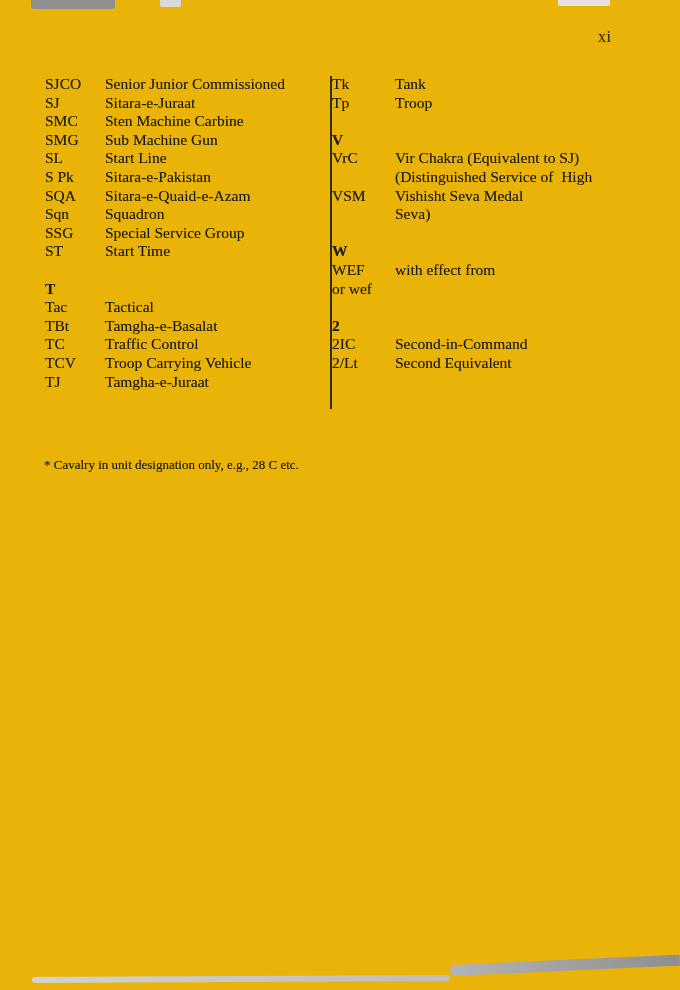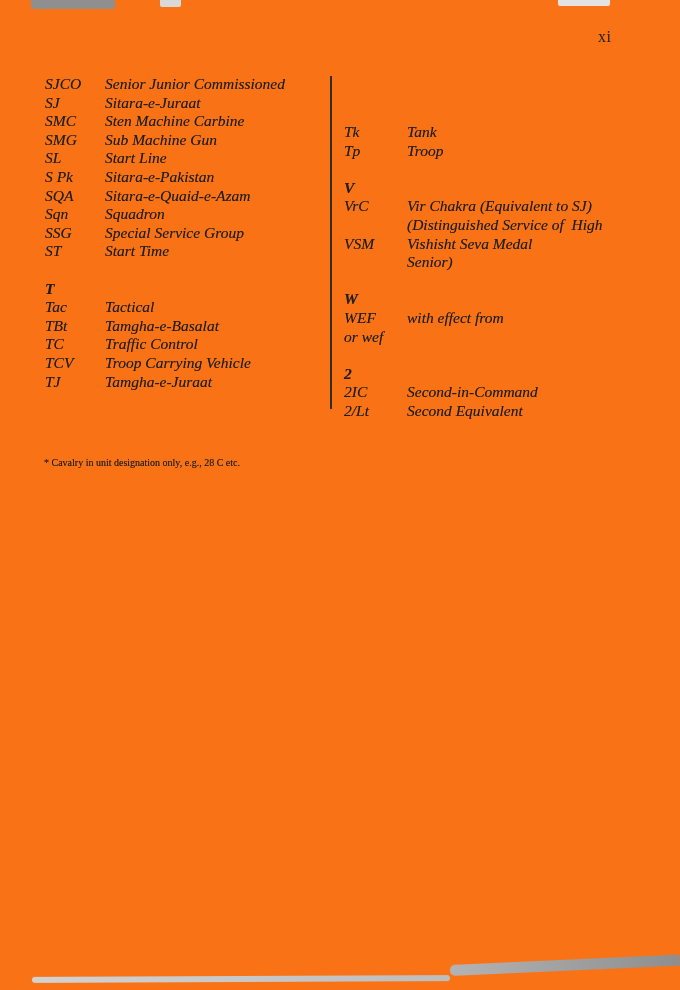--- a/index.html
+++ b/index.html
@@ -6,46 +6,46 @@
   body {
     width:680px; height:990px;
     background:#ffffff;
     position:relative;
     overflow:hidden;
     font-family:"Liberation Serif","DejaVu Serif",serif;
     color:#1e1e1e;
   }
   .page {
     position:absolute; inset:0;
-    background:#f97316;
+    background:#eab308;
     padding-left:48px;
   }
   .page-number {
     position:absolute; left:598px; top:28px;
     font-size:16px; letter-spacing:0.5px;
   }
   .col {
     position:absolute; top:75px;
     font-size:15.5px; line-height:18.6px;
     text-shadow:0 0 0.4px rgba(30,30,30,0.55);
   }
   .col-left  { left:45px;  width:290px; }
-  .col-right { left:344px; width:310px;margin-top:48px; }
-  .row { display:flex; white-space:pre;font-style:italic; }
+  .col-right { left:332px; width:310px; }
+  .row { display:flex; white-space:pre; }
   .row.gap { margin-top:18.6px; }
   .row.bold { font-weight:bold; }
   .abbr { flex:none; width:60px; }
   .col-right .abbr { width:63px; }
   .divider {
     position:absolute; left:330px; top:76px;
     width:2px; height:333px; background:#2e2e2e;
   }
   .footnote {
     position:absolute; left:44px; top:457px;
-    font-size:10px;
+    font-size:13px;
     text-shadow:0 0 0.4px rgba(30,30,30,0.55);
   }
   
   .artifact { position:absolute; pointer-events:none; }
   .artifact-top-left {
     left:31px; top:0; width:84px; height:9px;
     background:#8f8f8f; border-radius:0 0 3px 3px;
     filter:blur(0.4px);
   }
   .artifact-top-mid {
@@ -98,21 +98,21 @@
 
   <div class="divider"></div>
 
   <div class="col col-right" id="col-right">
       <div class="row"><span class="abbr">Tk</span><span class="def">Tank</span></div>
       <div class="row"><span class="abbr">Tp</span><span class="def">Troop</span></div>
       <div class="row gap bold"><span class="abbr">V</span><span class="def"></span></div>
       <div class="row"><span class="abbr">VrC</span><span class="def">Vir Chakra (Equivalent to SJ)</span></div>
       <div class="row"><span class="abbr"></span><span class="def">(Distinguished Service of  High</span></div>
       <div class="row"><span class="abbr">VSM</span><span class="def">Vishisht Seva Medal</span></div>
-      <div class="row"><span class="abbr"></span><span class="def">Senior)</span></div>
+      <div class="row"><span class="abbr"></span><span class="def">Seva)</span></div>
       <div class="row gap bold"><span class="abbr">W</span><span class="def"></span></div>
       <div class="row"><span class="abbr">WEF</span><span class="def">with effect from</span></div>
       <div class="row"><span class="abbr">or wef</span><span class="def"></span></div>
       <div class="row gap bold"><span class="abbr">2</span><span class="def"></span></div>
       <div class="row"><span class="abbr">2IC</span><span class="def">Second-in-Command</span></div>
       <div class="row"><span class="abbr">2/Lt</span><span class="def">Second Equivalent</span></div>
     </div>
 
   <div class="footnote">* Cavalry in unit designation only, e.g., 28 C etc.</div>
 

